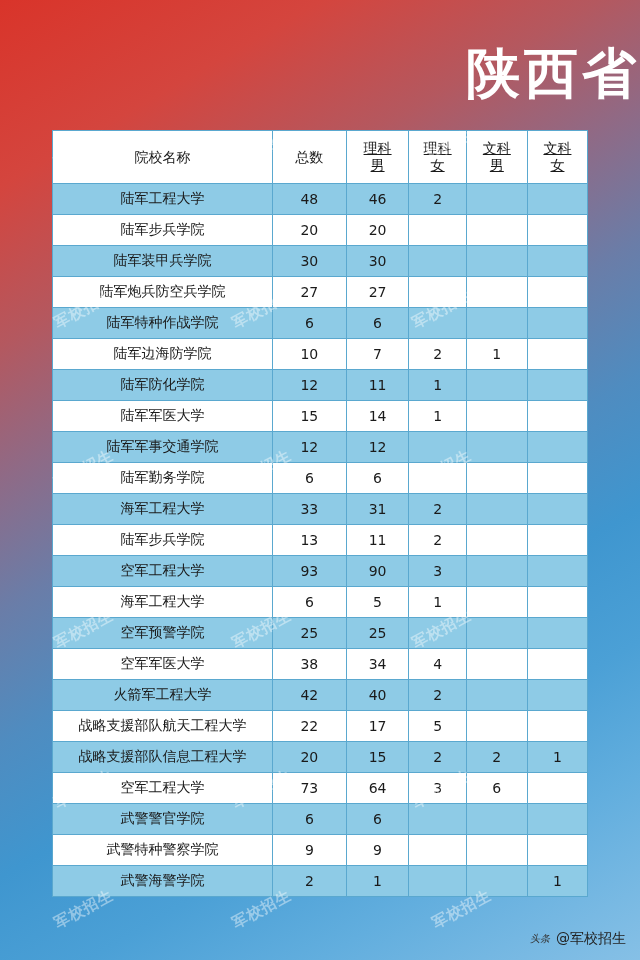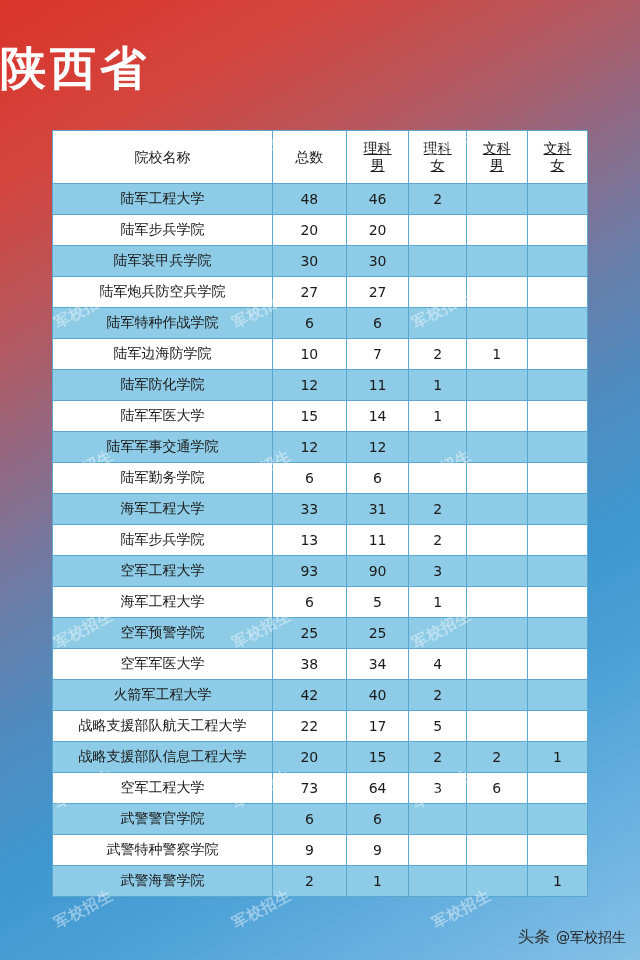--- a/index.html
+++ b/index.html
@@ -28,22 +28,22 @@
         #4ba0d6 76%,
         #62aede 86%,
         #86c0e6 100%);
     overflow: hidden;
   }
   .title {
     position: absolute;
     top: 38px;
     left: 0;
     width: 100%;
-    text-align: left;
-    font-size: 46px;
+    text-align: right;
+    font-size: 54px;
     font-weight: bold;
     color: #ffffff;
     letter-spacing: 4px;
     font-family: "DejaVu Sans", "Liberation Sans", sans-serif;
   }
   .table-wrap {
     position: absolute;
     top: 130px;
     left: 52px;
     width: 536px;
@@ -107,23 +107,24 @@
   .footer {
     position: absolute;
     right: 14px;
     bottom: 12px;
     display: flex;
     align-items: center;
     gap: 6px;
   }
   .footer .tt-logo {
     display: inline-block;
-    font-size: 16px;
+    font-size: 10px;
     color: #333;
     font-family: "DejaVu Sans", "Liberation Sans", sans-serif;
+    font-style: italic;
   }
   .footer .tt-name {
     font-size: 14px;
     color: #222;
     font-family: "DejaVu Sans", "Liberation Sans", sans-serif;
   }
 </style>
 </head>
 <body>
 

